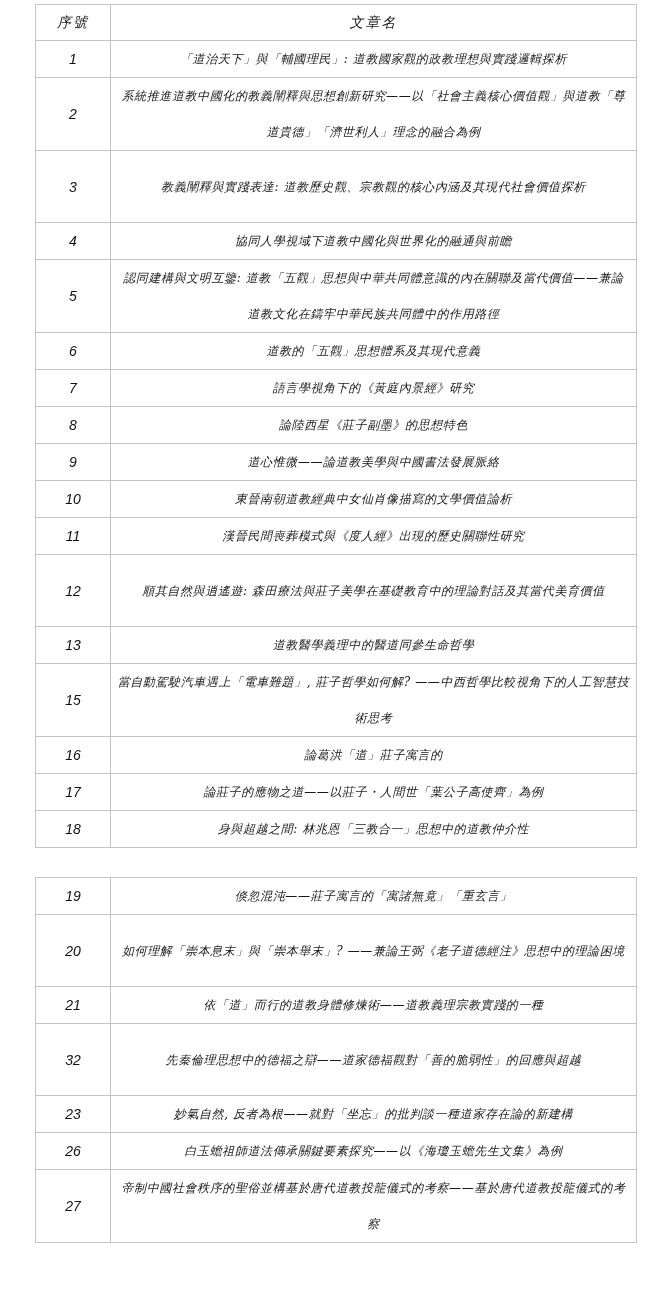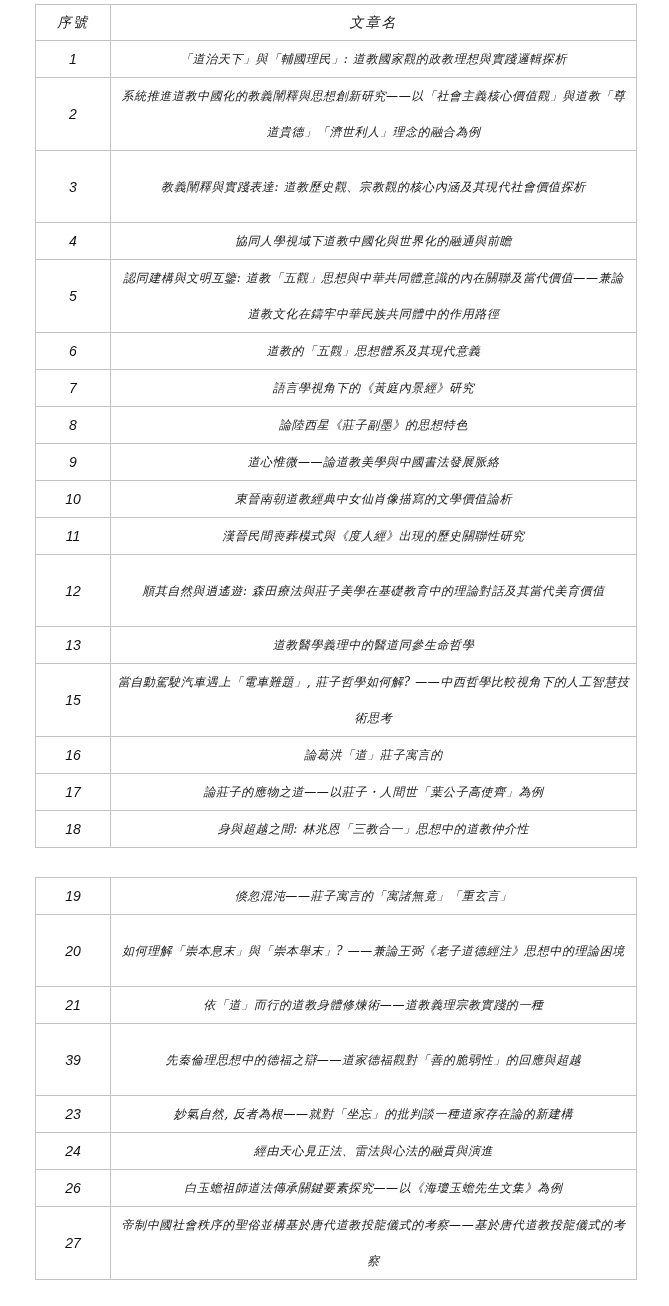--- a/index.html
+++ b/index.html
@@ -150,30 +150,26 @@
     </tr>
     <tr class="double">
       <td class="num-cell">20</td>
       <td class="title-cell">如何理解「崇本息末」與「崇本舉末」? ——兼論王弼《老子道德經注》思想中的理論困境</td>
     </tr>
     <tr class="single">
       <td class="num-cell">21</td>
       <td class="title-cell">依「道」而行的道教身體修煉術——道教義理宗教實踐的一種</td>
     </tr>
     <tr class="double">
-      <td class="num-cell">39</td>
+      <td class="num-cell">32</td>
       <td class="title-cell">先秦倫理思想中的德福之辯——道家德福觀對「善的脆弱性」的回應與超越</td>
     </tr>
     <tr class="single">
       <td class="num-cell">23</td>
       <td class="title-cell">妙氣自然, 反者為根——就對「坐忘」的批判談一種道家存在論的新建構</td>
-    </tr>
-    <tr class="single">
-      <td class="num-cell">24</td>
-      <td class="title-cell">經由天心見正法、雷法與心法的融貫與演進</td>
     </tr>
     <tr class="single">
       <td class="num-cell">26</td>
       <td class="title-cell">白玉蟾祖師道法傳承關鍵要素探究——以《海瓊玉蟾先生文集》為例</td>
     </tr>
     <tr class="double">
       <td class="num-cell">27</td>
       <td class="title-cell">帝制中國社會秩序的聖俗並構基於唐代道教投龍儀式的考察——基於唐代道教投龍儀式的考察</td>
     </tr>
   </tbody>

